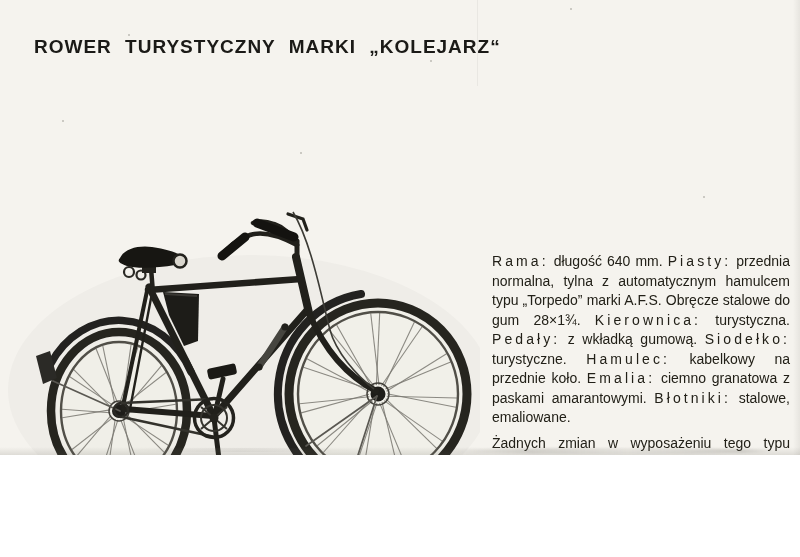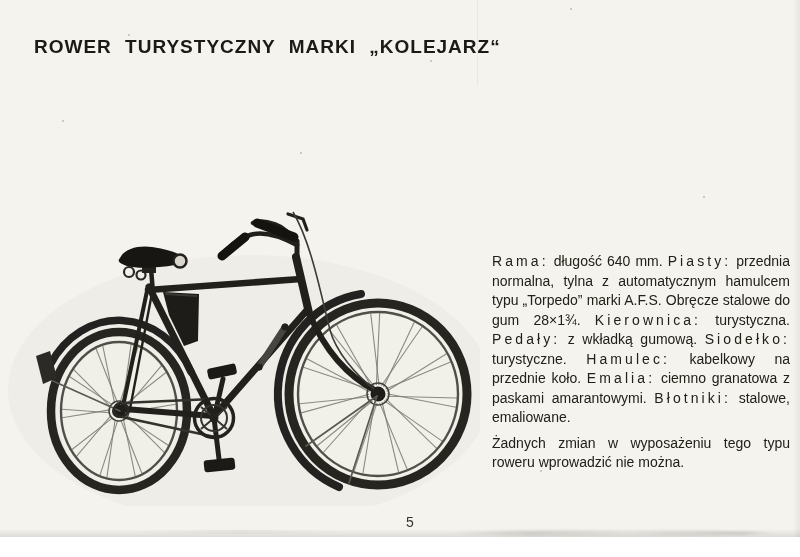--- a/index.html
+++ b/index.html
@@ -1,17 +1,17 @@
 <!DOCTYPE html>
 <html><head>
 <meta charset="utf-8">
 <style>
   html,body{margin:0;padding:0;}
   .page{
-    position:relative; width:800px; height:537px; overflow:hidden;
+    position:relative; width:800px; height:455px; overflow:hidden;
     background:#f5f3ee;
     font-family:"Liberation Sans", sans-serif;
     color:#21201c;
   }
   .title{
     position:absolute; left:34px; top:36px; margin:0;
     font-size:19px; font-weight:bold; letter-spacing:1px; word-spacing:7px;
     color:#1b1a17; white-space:nowrap;
   }
   .photo{

